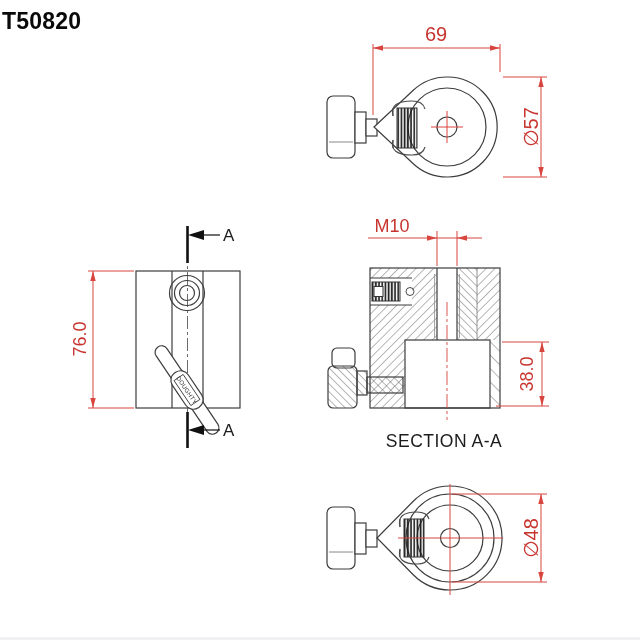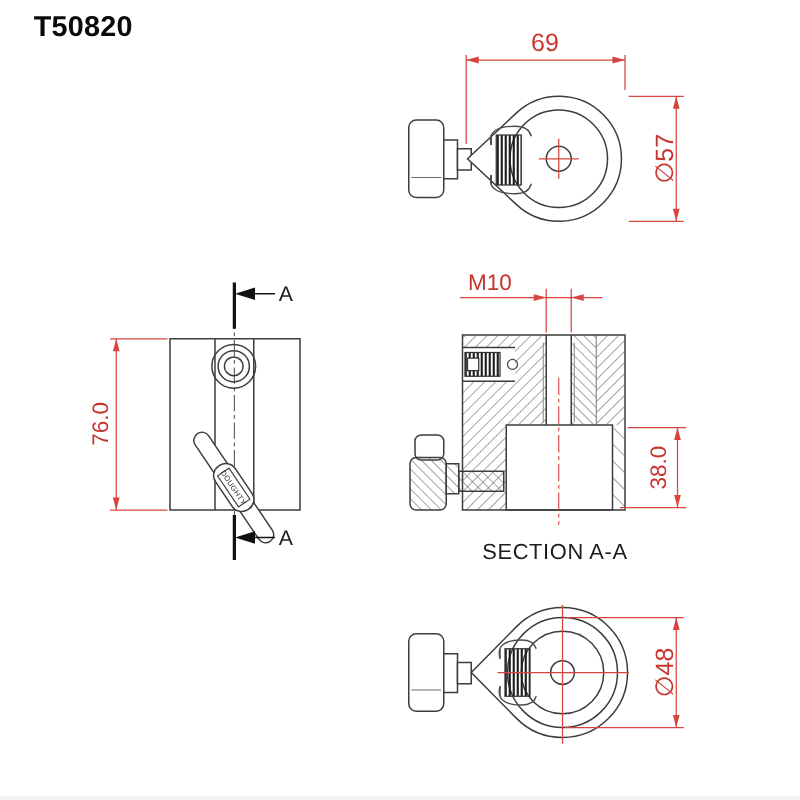--- a/index.html
+++ b/index.html
@@ -1,18 +1,18 @@
 <!DOCTYPE html>
 <html><head>
 <meta charset="utf-8">
 <style>
   html,body{margin:0;padding:0;width:640px;height:640px;background:#ffffff;overflow:hidden;
             font-family:"Liberation Sans",sans-serif;}
   #page{position:relative;width:640px;height:640px;background:#fff;border-bottom:3px solid #f1f1f4;box-sizing:border-box;}
-  #part-title{position:absolute;top:8px;left:27px;font-size:23px;font-weight:bold;color:#0a0a0a;letter-spacing:0.2px;}
+  #part-title{position:absolute;top:8px;left:2px;font-size:23px;font-weight:bold;color:#0a0a0a;letter-spacing:0.2px;}
   svg{position:absolute;top:0;left:0;}
   text{font-family:"Liberation Sans",sans-serif;}
   .dimtxt{fill:#c8352f;}
   .blktxt{fill:#1c1c1c;}
 </style>
 </head>
 <body>
 
 <div id="page">
   <div id="part-title">T50820</div>

